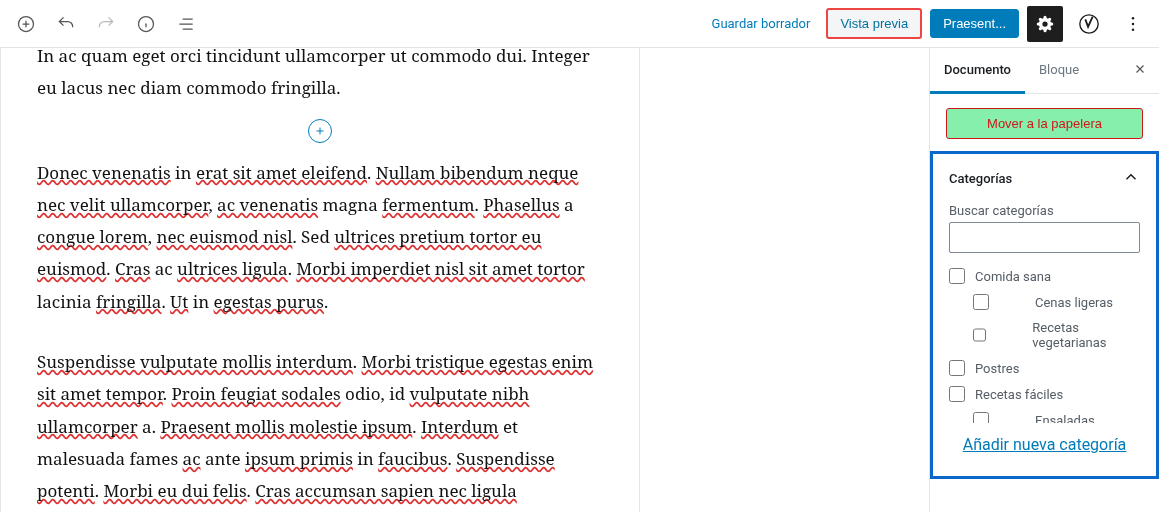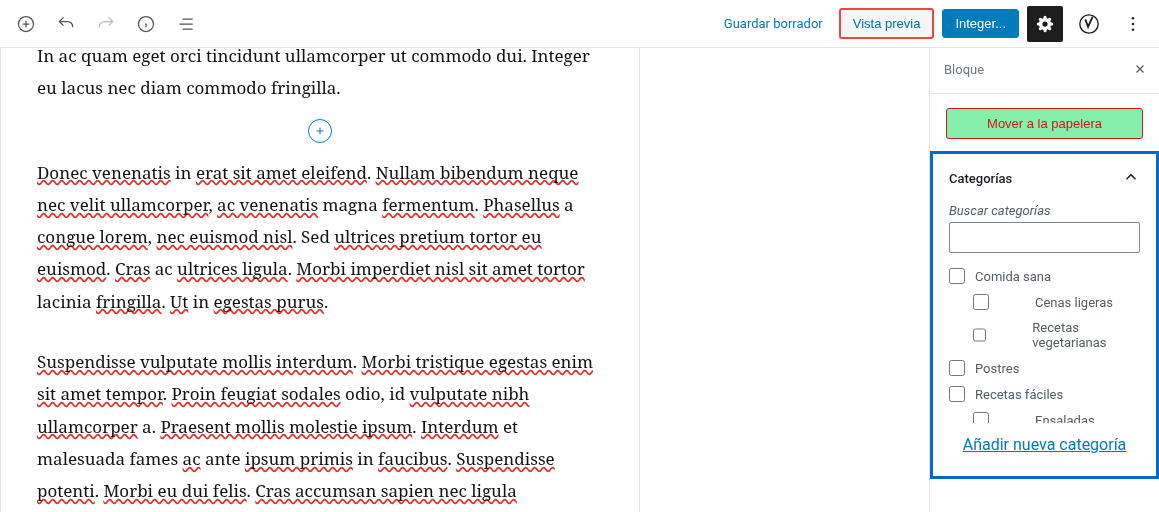--- a/index.html
+++ b/index.html
@@ -33,21 +33,21 @@
   .panel-btn-row { padding: 14px 16px 6px; }
   .btn-trash { width: 100%; border: 1px solid #cc1818; color: #cc1818; background: #86efac; padding: 7px 0; border-radius: 3px; cursor: pointer; font-size: 13px; }
   
   .panel { border-top: 1px solid #e2e4e7; }
   .panel-header { display: flex; align-items: center; justify-content: space-between; padding: 14px 16px; cursor: pointer; font-weight: 500; color: #191e23; }
   .panel-header .chev { font-size: 12px; }
   .panel-body { padding: 0 16px 14px; }
   
   .highlight-box { border: 3px solid #0b68cb; margin: 6px 0 0; }
   
-  .search-label { font-size: 13px; color: #555d66; margin-bottom: 4px; display: block; font-style: italic; }
+  .search-label { font-size: 13px; color: #555d66; margin-bottom: 4px; display: block; }
   .search-input { width: 100%; border: 1px solid #7e8993; border-radius: 2px; padding: 7px 8px; font-size: 13px; }
   
   .cat-list-wrap { position: relative; margin-top: 10px; }
   .cat-list { max-height: 160px; overflow-y: auto; padding-right: 4px; }
   .cat-list::-webkit-scrollbar { width: 14px; }
   .cat-list::-webkit-scrollbar-track { background: #f1f1f1; }
   .cat-list::-webkit-scrollbar-thumb { background: #c1c1c1; }
   .cat-list::-webkit-scrollbar-button { background: #f1f1f1; height: 14px; display: block; }
   .cat-item { display: flex; align-items: center; padding: 5px 0; gap: 10px; font-size: 13px; color: #555d66; }
   .cat-item.child { padding-left: 24px; gap: 46px; }
@@ -84,21 +84,21 @@
     </button>
     <button class="tb-btn">
       <svg width="20" height="20" viewBox="0 0 24 24" fill="none" stroke="currentColor" stroke-width="1.5">
           <path d="M8 6h12M4 12h16M8 18h12"></path>
         </svg>
     </button>
   </div>
   <div class="tb-right">
     <span class="tb-link">Guardar borrador</span>
     <button class="btn-preview">Vista previa</button>
-    <button class="btn-publish">Integer...</button>
+    <button class="btn-publish">Praesent...</button>
     <div class="btn-gear">
       <svg width="18" height="18" viewBox="0 0 24 24" fill="currentColor">
           <path d="M12 15.5a3.5 3.5 0 100-7 3.5 3.5 0 000 7z M19.4 15a1.65 1.65 0 00.33 1.82l.06.06a2 2 0 11-2.83 2.83l-.06-.06a1.65 1.65 0 00-1.82-.33 1.65 1.65 0 00-1 1.51V21a2 2 0 01-4 0v-.09A1.65 1.65 0 009 19.4a1.65 1.65 0 00-1.82.33l-.06.06a2 2 0 11-2.83-2.83l.06-.06a1.65 1.65 0 00.33-1.82 1.65 1.65 0 00-1.51-1H3a2 2 0 010-4h.09A1.65 1.65 0 004.6 9a1.65 1.65 0 00-.33-1.82l-.06-.06a2 2 0 112.83-2.83l.06.06a1.65 1.65 0 001.82.33H9a1.65 1.65 0 001-1.51V3a2 2 0 014 0v.09a1.65 1.65 0 001 1.51 1.65 1.65 0 001.82-.33l.06-.06a2 2 0 112.83 2.83l-.06.06a1.65 1.65 0 00-.33 1.82V9a1.65 1.65 0 001.51 1H21a2 2 0 010 4h-.09a1.65 1.65 0 00-1.51 1z"></path>
         </svg>
     </div>
     <div class="btn-yoast">
       <svg width="22" height="22" viewBox="0 0 24 24" fill="none" stroke="#1e1e1e" stroke-width="1.5">
           <circle cx="12" cy="12" r="10"></circle>
           <path d="M8 7l3 8 5-11" stroke-width="2"></path>
         </svg>
@@ -122,20 +122,21 @@
             <path d="M12 5v14M5 12h14"></path>
           </svg>
       </div>
       <p><span class="spell">Donec venenatis</span><span> in </span><span class="spell">erat sit amet eleifend</span><span>. </span><span class="spell">Nullam bibendum neque nec velit ullamcorper</span><span>, </span><span class="spell">ac venenatis</span><span> magna </span><span class="spell">fermentum</span><span>. </span><span class="spell">Phasellus</span><span> a </span><span class="spell">congue lorem</span><span>, </span><span class="spell">nec euismod nisl</span><span>. Sed </span><span class="spell">ultrices pretium tortor eu euismod</span><span>. </span><span class="spell">Cras</span><span> ac </span><span class="spell">ultrices ligula</span><span>. </span><span class="spell">Morbi imperdiet nisl sit amet tortor</span><span> lacinia </span><span class="spell">fringilla</span><span>. </span><span class="spell">Ut</span><span> in </span><span class="spell">egestas purus</span><span>.</span></p>
       <p><span class="spell">Suspendisse vulputate mollis interdum</span><span>. </span><span class="spell">Morbi tristique egestas enim sit amet tempor</span><span>. </span><span class="spell">Proin feugiat sodales</span><span> odio, id </span><span class="spell">vulputate nibh ullamcorper</span><span> a. </span><span class="spell">Praesent mollis molestie ipsum</span><span>. </span><span class="spell">Interdum</span><span> et malesuada fames </span><span class="spell">ac</span><span> ante </span><span class="spell">ipsum primis</span><span> in </span><span class="spell">faucibus</span><span>. </span><span class="spell">Suspendisse potenti</span><span>. </span><span class="spell">Morbi eu dui felis</span><span>. </span><span class="spell">Cras accumsan sapien nec ligula bibendum</span><span>, et </span><span class="spell">tincidunt risus finibus</span><span>. Integer </span><span class="spell">vel</span><span> eros id </span><span class="spell">neque laoreet ullamcorper ut sit amet</span></p>
     </div>
   </div>
 
   <div class="sidebar">
     <div class="tabs">
+      <div class="tab active">Documento</div>
       <div class="tab">Bloque</div>
       <div class="tab-close">
         <svg width="14" height="14" viewBox="0 0 24 24" fill="none" stroke="currentColor" stroke-width="2">
             <path d="M18 6L6 18M6 6l12 12"></path>
           </svg>
       </div>
     </div>
 
     <div class="panel-btn-row">
       <button class="btn-trash">Mover a la papelera</button>

